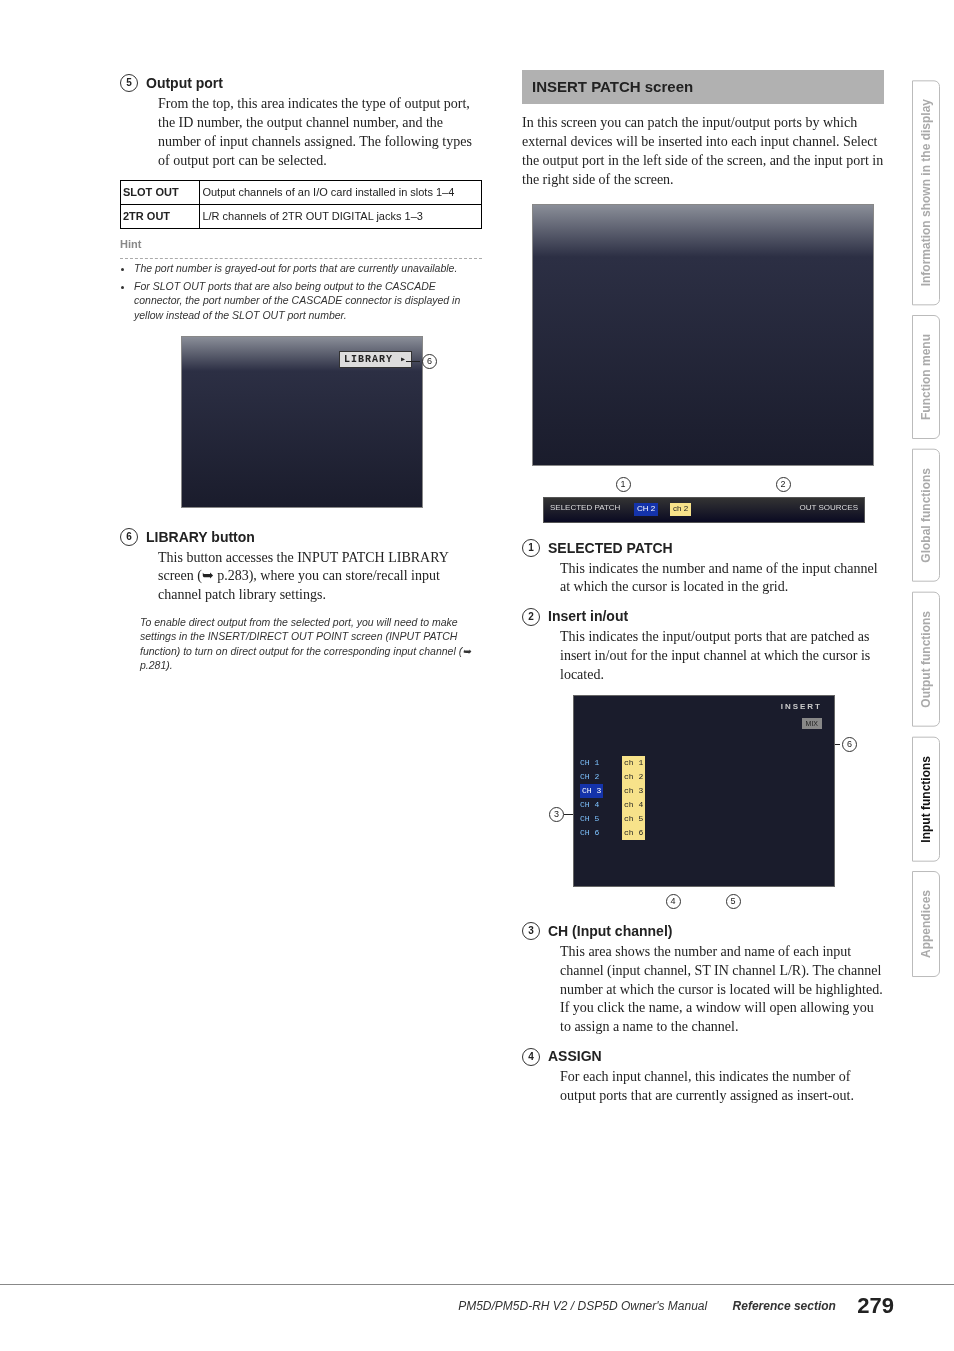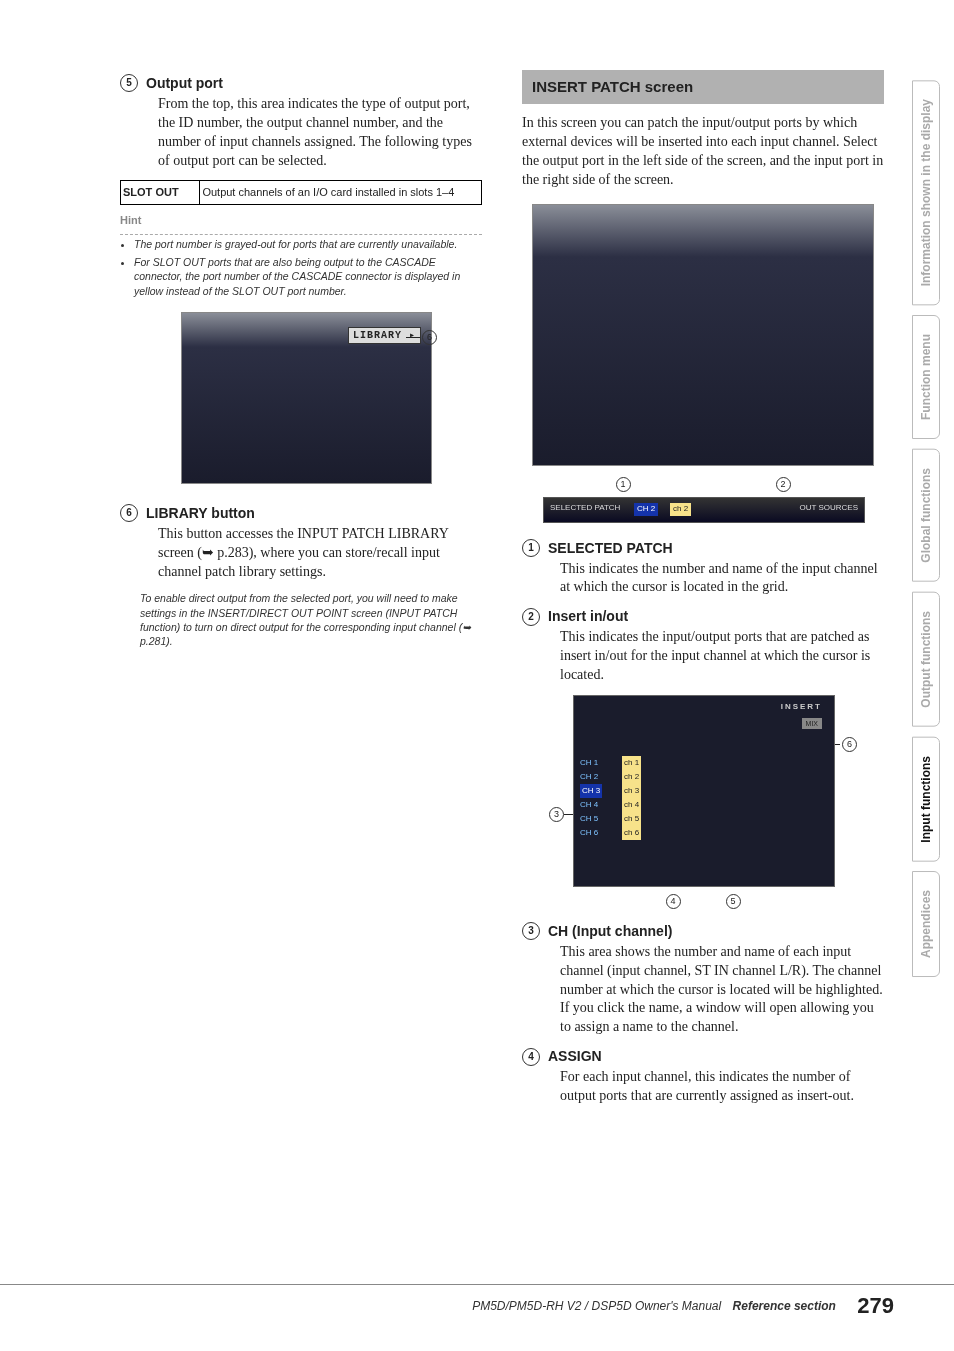--- a/index.html
+++ b/index.html
@@ -105,21 +105,20 @@
   }
   .img-placeholder {
     display: block;
     margin: 10px auto;
     background: linear-gradient(180deg,#8a8e98 0%, #2c2f44 20%, #1a1c2c 100%);
     border: 1px solid #888;
   }
   .img-lib {
     width: 240px; height: 170px;
     position: relative;
-    padding-left: 9px;
   }
   .img-caption-pos { position: relative; }
   .callout-6 {
     position: absolute;
     right: -16px;
     top: 18px;
     font-family: Arial, sans-serif;
     font-size: 10px;
   }
   .callout-line {
@@ -179,21 +178,21 @@
     border:1px solid #666;
     position:relative;
     font-family: Arial, sans-serif;
     font-size:8px;
     color:#ddd;
   }
   .grid-ch {
     position:absolute; left:6px; top:60px;
     line-height:14px;
   }
-  .grid-ch div { color:#7fc3ff; }
+  .grid-ch div { color:#7fc3ff;font-family:Liberation Mono, monospace; }
   .grid-ch .sel { background:#1433aa; color:#fff; padding:0 2px;}
   .grid-insert-lbl { position:absolute; right:12px; top:6px; color:#ccc; font-weight:bold; letter-spacing:2px;}
   .grid-mix-lbl { position:absolute; right:12px; top:22px; background:#888; color:#222; padding:1px 4px; font-size:7px;}
   .lower-circ-row { display:flex; width:260px; margin:2px auto 6px auto; font-family: Arial, sans-serif; justify-content:center;}
   .lower-circ-row .cell { width:60px; text-align:center; }
 
   
   .side-tabs {
     position: absolute;
     right: 14px;
@@ -226,21 +225,21 @@
     width: 100%;
     border-top: 1px solid #888;
     padding-top: 8px;
     font-family: Arial, Helvetica, sans-serif;
     font-size: 12px;
     text-align: right;
     box-sizing: border-box;
     padding-right: 60px;
   }
   .footer .model { font-style: italic; color: #333; }
-  .footer .ref { font-style: italic; font-weight: bold; color: #333; margin-left: 8px;}
+  .footer .ref { font-style: italic; font-weight: bold; color: #333; margin-left: 22px;}
   .footer .pno { font-size: 22px; font-weight: bold; margin-left: 18px; vertical-align: -3px;}
   .lib-btn-in-img {
     position:absolute;
     top:14px; right:10px;
     background:#ddd;
     border:1px solid #333;
     font-family:"Courier New",monospace;
     font-size:10px;
     font-weight:bold;
     padding:1px 4px;
@@ -261,20 +260,24 @@
         <span class="circled">5</span>
         <span class="label-text">Output port</span>
       </div>
       <p class="desc">From the top, this area indicates the type of output port, the ID number, the output channel number, and the number of input channels assigned. The following types of output port can be selected.</p>
 
       <table class="ports">
         <tbody>
             <tr>
           <td class="key">SLOT OUT</td>
           <td>Output channels of an I/O card installed in slots 1–4</td>
+        </tr>
+        <tr>
+          <td class="key">2TR OUT</td>
+          <td>L/R channels of 2TR OUT DIGITAL jacks 1–3</td>
         </tr>
       </tbody>
         </table>
 
       <div class="hint-label">Hint</div>
       <ul class="hint-list">
         <li>The port number is grayed-out for ports that are currently unavailable.</li>
         <li>For SLOT OUT ports that are also being output to the CASCADE connector, the port number of the CASCADE connector is displayed in yellow instead of the SLOT OUT port number.</li>
       </ul>
 

